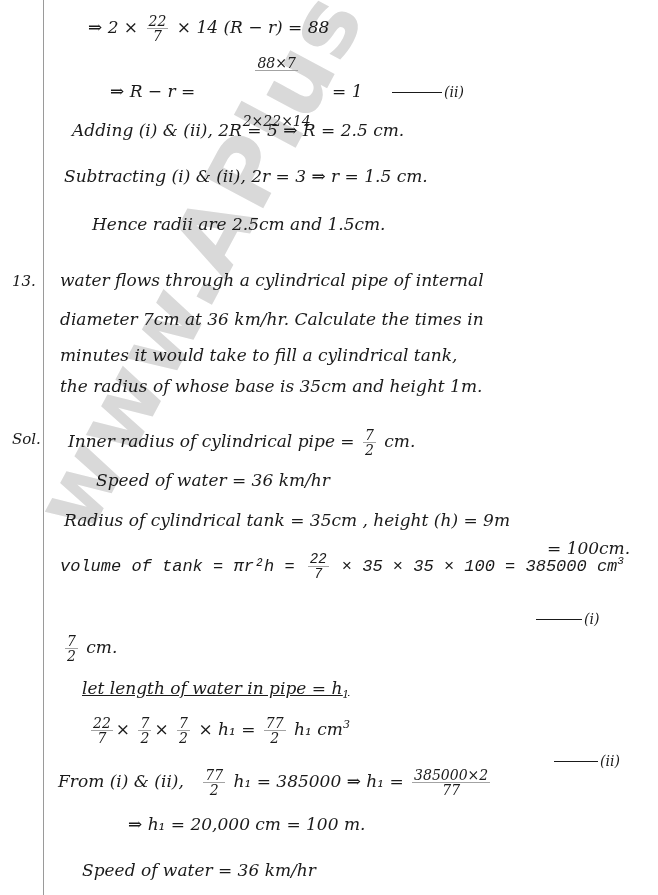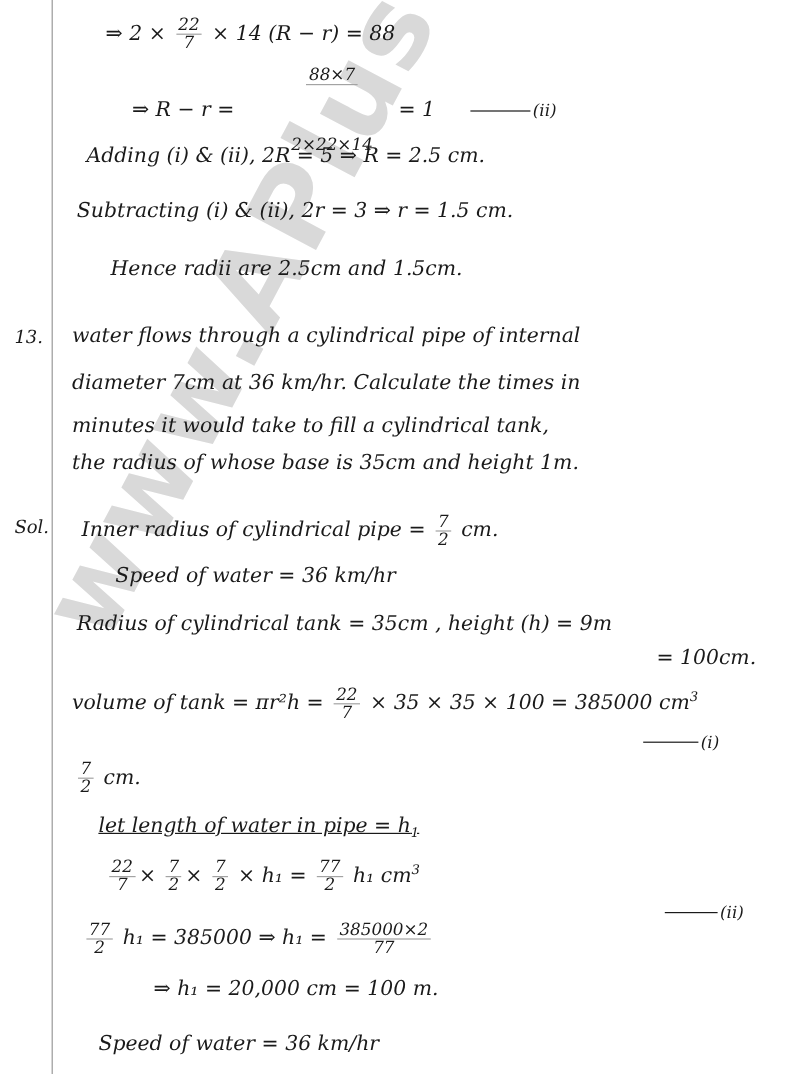--- a/index.html
+++ b/index.html
@@ -74,21 +74,21 @@
   <span class="frac">
       <span class="n">7</span>
       <span class="d">2</span>
     </span>
   <span>cm.</span>
 </div>
 <div class="line" style="left:96px; top:472px;">Speed of water   = 36 km/hr</div>
 <div class="line" style="left:64px; top:512px;">Radius of cylindrical tank = 35cm ,  height (h) = 9m</div>
 <div class="line" style="left:512px; top:540px;margin-left:35px;">= 100cm.</div>
 
-<div class="line" style="left:60px; top:572px;">
+<div class="line" style="left:60px; top:552px;font-family:Liberation Mono, monospace;">
   <span>volume of tank = πr²h =</span>
   <span class="frac">
       <span class="n">22</span>
       <span class="d">7</span>
     </span>
   <span>× 35 × 35 × 100 = 385000 cm</span><sup>3</sup>
 </div>
 <div class="line" style="left:536px; top:610px;">
   <span class="arrow"></span><span class="tag">(i)</span>
 </div>
@@ -123,20 +123,21 @@
       <span class="n">77</span>
       <span class="d">2</span>
     </span>
   <span>h₁  cm</span><sup>3</sup>
 </div>
 <div class="line" style="left:552px; top:752px;">
   <span class="dash" style="width:44px;"></span><span class="tag">(ii)</span>
 </div>
 
 <div class="line" style="left:58px; top:768px;">
+  <span>From (i) &amp; (ii),</span>
   <span class="frac" style="margin-left:14px;">
       <span class="n">77</span>
       <span class="d">2</span>
     </span>
   <span>h₁ = 385000  ⇒ h₁ =</span>
   <span class="frac">
       <span class="n">385000×2</span>
       <span class="d">77</span>
     </span>
 </div>

